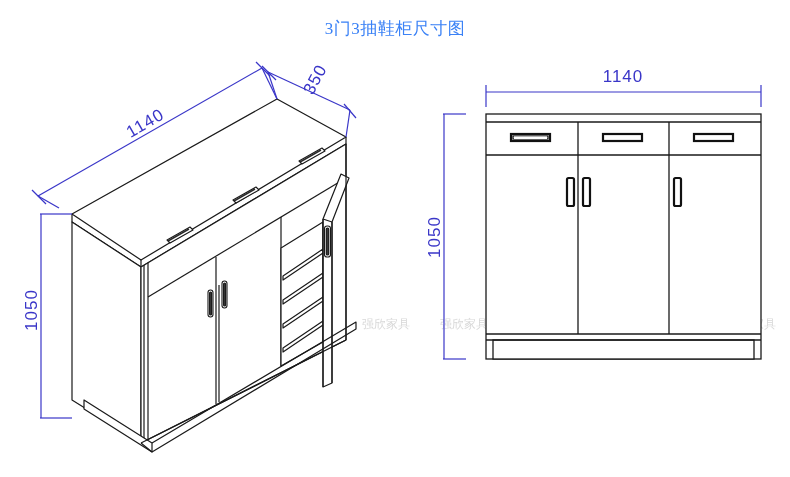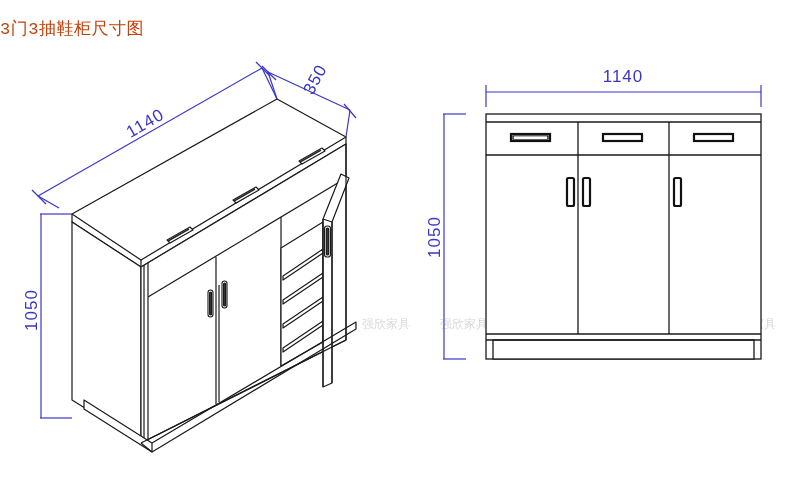--- a/index.html
+++ b/index.html
@@ -12,25 +12,25 @@
     height: 477px;
     position: relative;
     overflow: hidden;
     font-family: "Liberation Sans", sans-serif;
   }
   #page-title {
     position: absolute;
     top: 17px;
     left: 0;
     width: 790px;
-    text-align: left;
+    text-align: center;
     font-size: 17px;
-    color: #c2410c;
+    color: #3b82f6;
     letter-spacing: 0.5px;
-    font-family: Liberation Mono, monospace;
+    font-family: Liberation Serif, serif;
   }
   #drawing-canvas {
     position: absolute;
     top: 0;
     left: 0;
     width: 790px;
     height: 477px;
   }
   .dim-text {
     font-family: "Liberation Sans", sans-serif;

